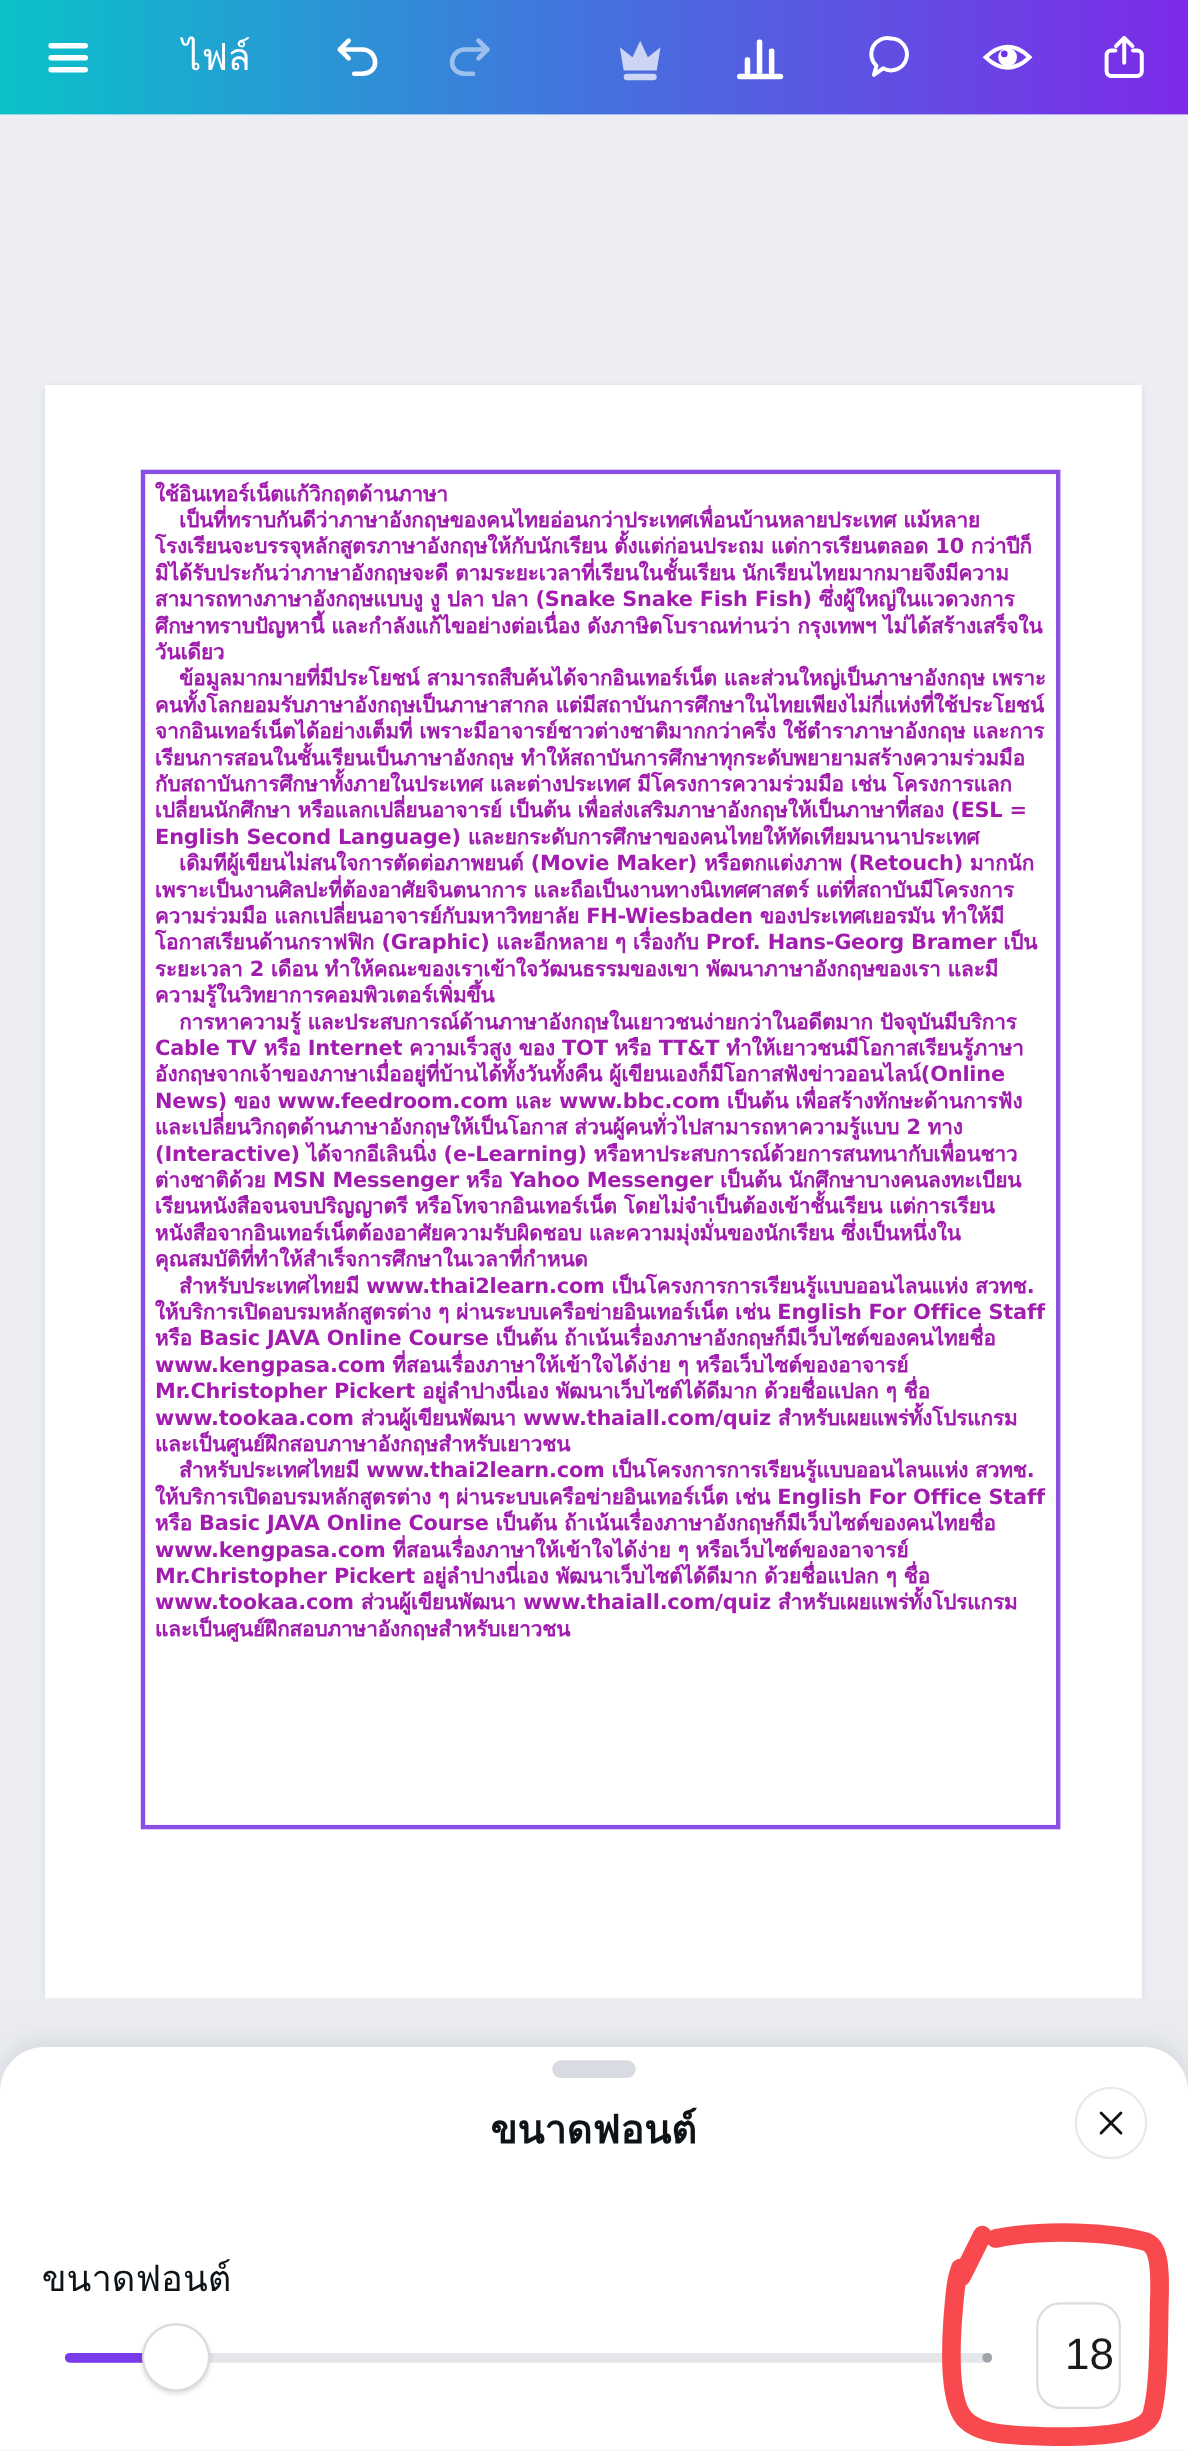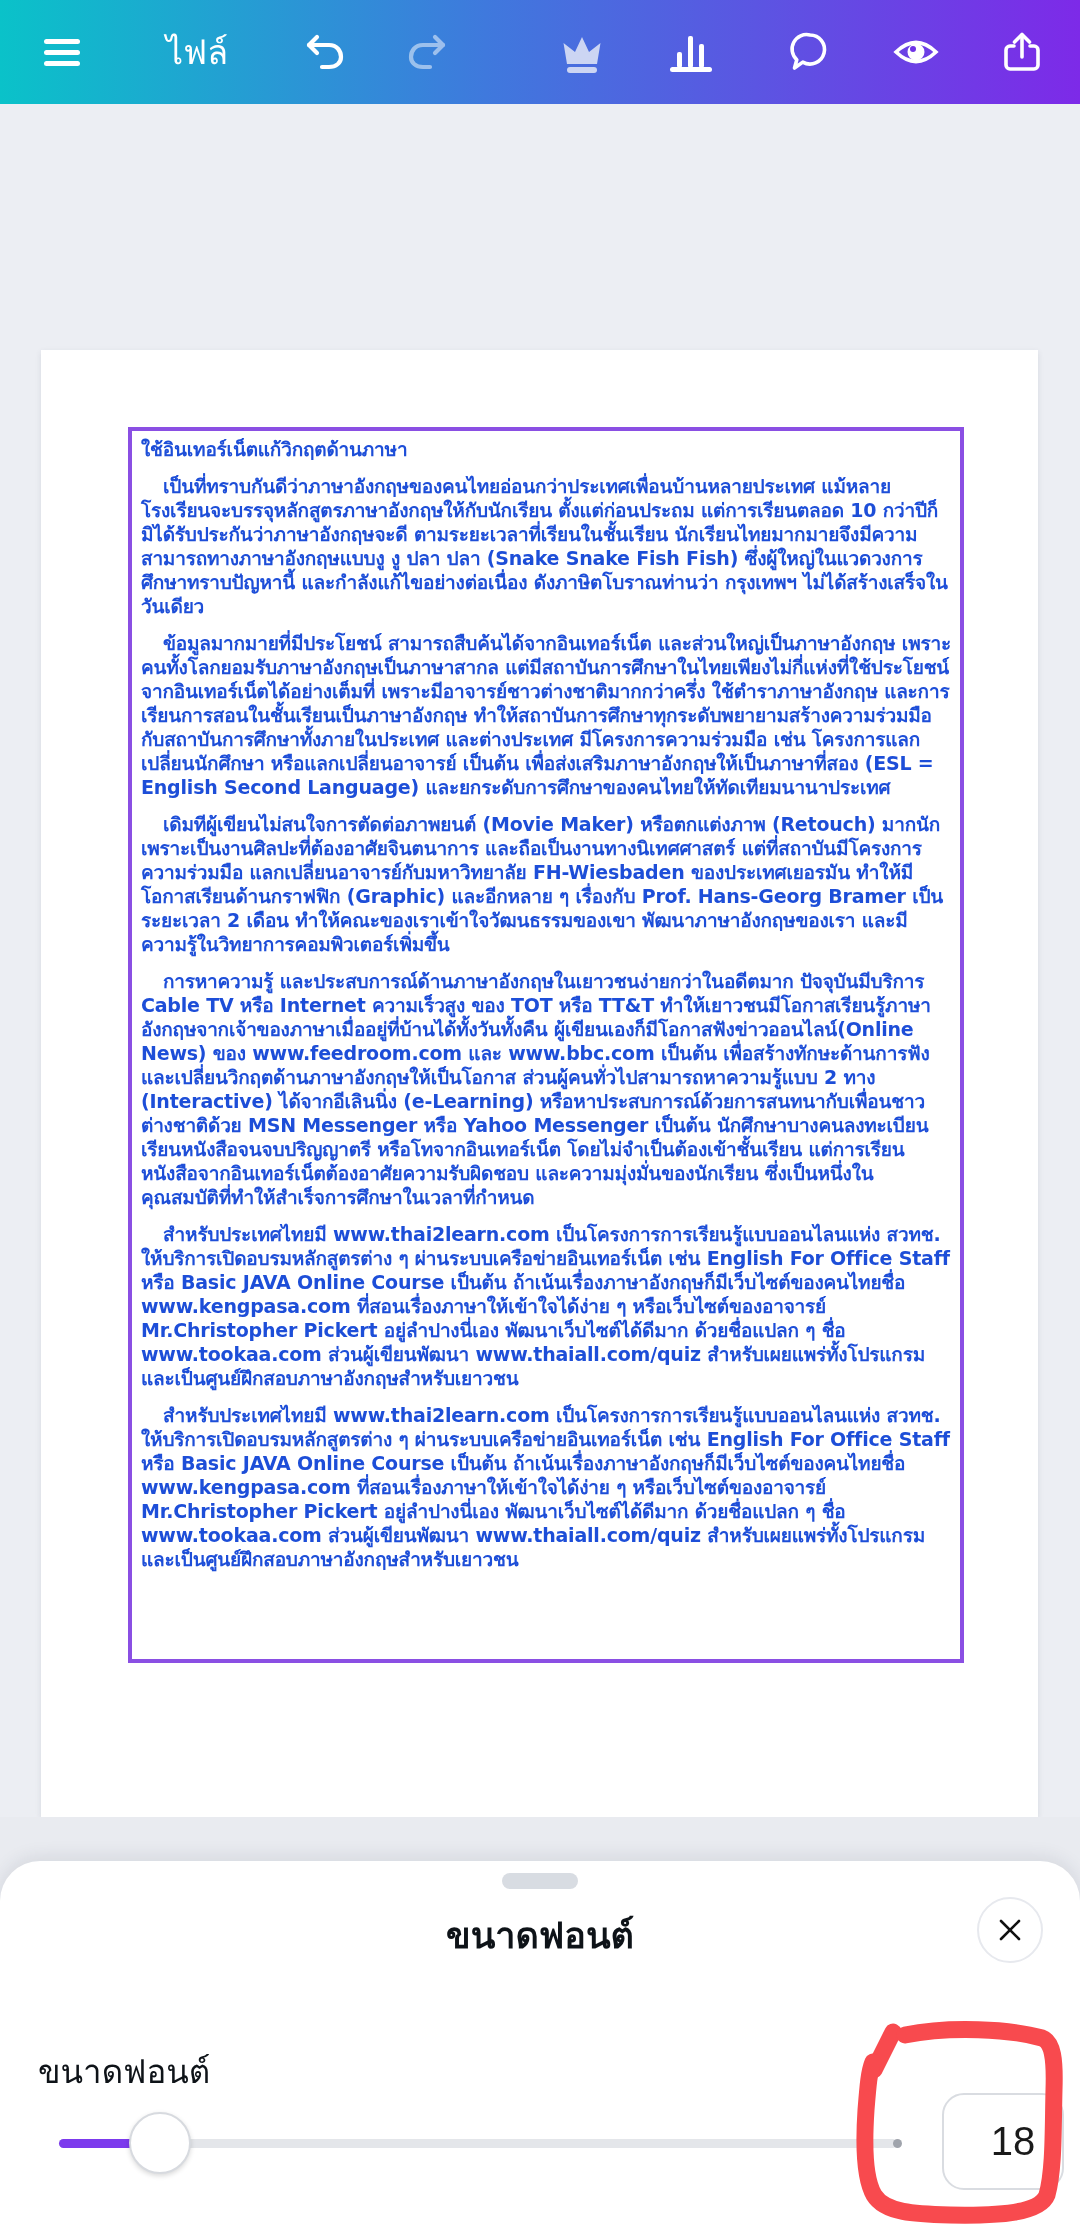--- a/index.html
+++ b/index.html
@@ -16,23 +16,23 @@
 
   
   .page {
     position:absolute; left:41px; top:350px; width:997px; height:1467px;
     background:#ffffff; box-shadow:0 2px 6px rgba(40,50,70,0.10);
   }
   .textbox {
     position:absolute; left:87px; top:77px; width:836px; height:1236px;
     border:4px solid #8a4fe3; padding:6px 9px 6px 9px; overflow:hidden;
   }
-  .doc { font-family:"DejaVu Sans", sans-serif; font-weight:700; color:#1d4ed8;
+  .doc { font-family:"DejaVu Sans", sans-serif; font-weight:700; color:#a21caf;
          font-size:19px; line-height:24px; letter-spacing:-0.2px; }
-  .doc p { text-indent:22px; margin-top:13px; }
+  .doc p { text-indent:22px; }
   .doc .heading { text-indent:0; margin-top:0; }
 
   
   .sheet-scrim { position:absolute; left:0; top:1817px; width:1080px; height:411px; background:#e9ebf0; }
   .sheet {
     position:absolute; left:0; top:1861px; width:1080px; height:367px;
     background:#ffffff; border-radius:40px 40px 0 0;
     box-shadow:0 -4px 18px rgba(40,50,70,0.10);
   }
   .drag-handle { position:absolute; left:502px; top:12px; width:76px; height:16px;
@@ -44,21 +44,21 @@
                display:flex; align-items:center; justify-content:center; }
   .size-label { position:absolute; left:38px; top:184px; font-size:33px; color:#0e1318; }
   .slider-track { position:absolute; left:59px; top:2139px; width:838px; height:9px;
                   border-radius:4.5px; background:#e4e6ea; }
   .slider-fill  { position:absolute; left:0; top:0; height:9px; border-radius:4.5px; background:#7c3aed; }
   .slider-thumb { position:absolute; left:129px; top:2112px; width:62px; height:62px;
                   border-radius:50%; background:#ffffff; border:2px solid #d7dadf;
                   box-shadow:0 2px 5px rgba(0,0,0,0.15); }
   .track-dot { position:absolute; left:893px; top:2139px; width:9px; height:9px;
                border-radius:50%; background:#a0a4ac; }
-  .value-box { position:absolute; left:942px; top:2093px; width:122px; height:97px;
+  .value-box { position:absolute; left:942px; top:2093px; width:77px; height:97px;
                border-radius:22px; background:#ffffff; border:2px solid #d9dce1;
                display:flex; align-items:center; justify-content:center;
                font-size:40px; color:#1a1a1a;padding-left:20px; }
   .annotation { position:absolute; left:850px; top:2010px; width:230px; height:218px;
                 pointer-events:none; }
 </style>
 </head>
 <body>
 
 <div class="toolbar">

